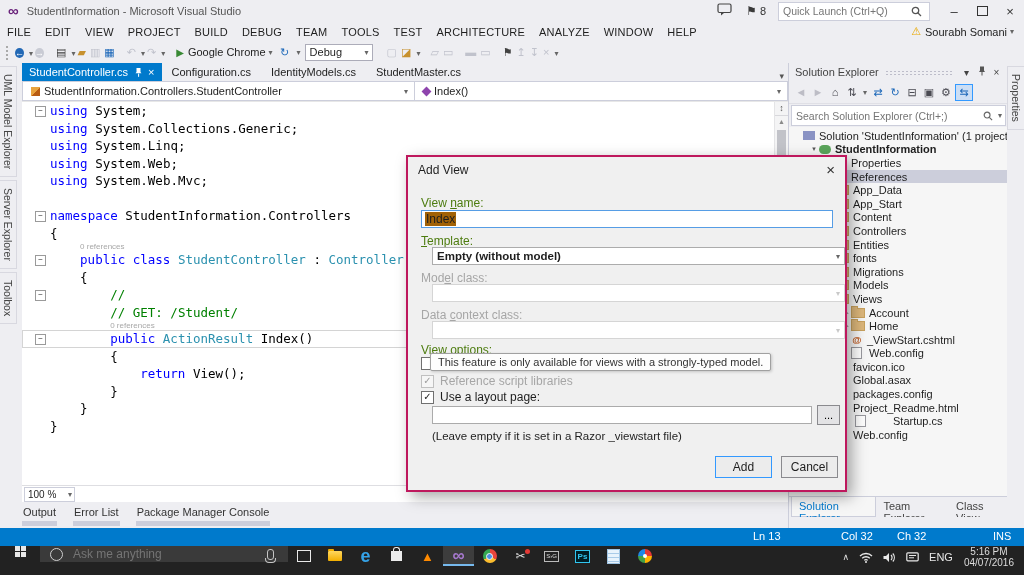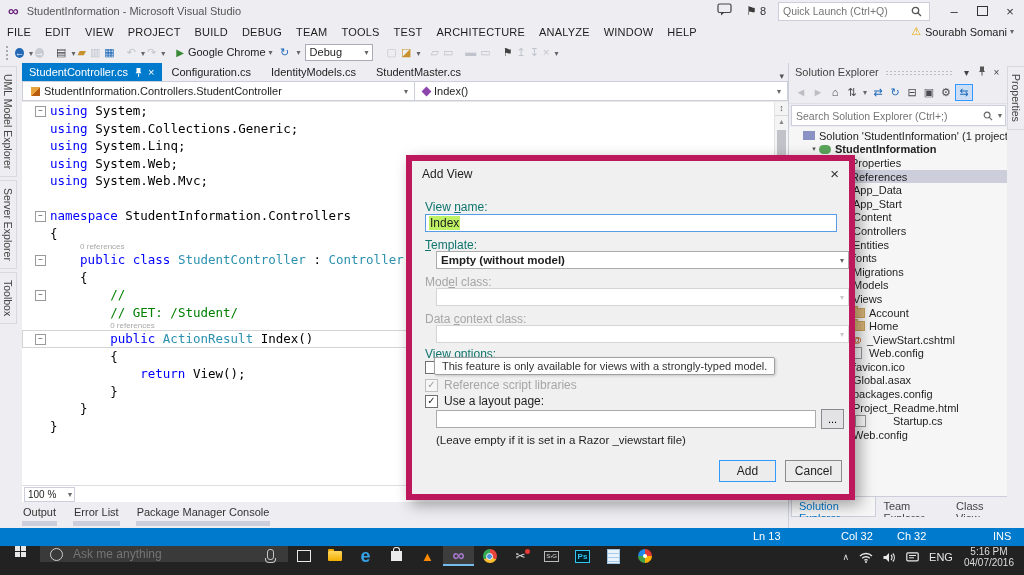--- a/index.html
+++ b/index.html
@@ -151,29 +151,29 @@
   .psi{color:#31C5F0;background:#001E26;border:1px solid #31C5F0;font-size:8px;padding:1px 2px;font-weight:bold}
   .npi{width:11px;height:13px;border:1px solid #9FC4E3;background:repeating-linear-gradient(180deg,#E8F3FC 0 3px,#A9CBE8 3px 4px)}
   .painti{width:14px;height:14px;border-radius:50%;background:conic-gradient(#E53935 0 90deg,#FFB300 0 180deg,#43A047 0 270deg,#1E88E5 0 360deg);position:relative}
   .painti::after{content:"";position:absolute;left:5px;top:5px;width:4px;height:4px;background:#FFF;border-radius:50%}
   #tb-tray{margin-left:auto;display:flex;align-items:center}
   .tray-item{margin:0 5px;display:flex;align-items:center;color:#E8E8E8}
   .chev{font-size:9px;color:#DDD}
   .lang{font-size:11px}
   .clock{font-size:10px;line-height:11px;text-align:center;margin:0 10px 0 6px}
   
-  #dialog{position:absolute;left:406px;top:155px;width:437px;height:333px;background:#F0F0F0;border:6px solid #be185d;
+  #dialog{position:absolute;left:406px;top:155px;width:437px;height:333px;background:#F0F0F0;border:2px solid #be185d;
           box-shadow:5px 5px 14px rgba(0,0,0,.35);z-index:40}
   .dlg-titlebar{height:26px;display:flex;align-items:center;padding:0 10px;font-size:12px;color:#1E1E1E}
   .dlg-close{margin-left:auto;font-size:15px;color:#333;line-height:14px}
-  .dlg-label{position:absolute;left:13px;font-size:12px;color:#0f766e}
+  .dlg-label{position:absolute;left:13px;font-size:12px;color:#4d7c0f}
   .dlg-label.dis{color:#A6A6A6}
   .mn{text-decoration:underline}
   .dlg-input{position:absolute;left:13px;width:407px;height:16px;background:#FFF;border:1px solid #569DE5;font-size:12px;display:flex;align-items:center;padding-left:3px}
-  .seltext{background:#bef264;padding:0 1px}
+  .seltext{background:#a16207;padding:0 1px}
   .dlg-select{position:absolute;left:24px;width:407px;height:16px;background:#FFF;border:1px solid #ACACAC;font-size:12px;display:flex;align-items:center;padding-left:4px}
   .dlg-select .dd{margin-left:auto;margin-right:4px}
   .dlg-select.dis{border-color:#D5D5D5}
   .dlg-select.dis .dd{color:#C9C9C9}
   .sel-val{font-weight:bold;font-size:11.5px}
   .cbrow{position:absolute;left:13px;display:flex;align-items:center}
   .cb{width:11px;height:11px;background:#FFF;border:1px solid #707070;font-size:10px;line-height:10px;text-align:center;color:#1E1E1E;flex:0 0 11px}
   .cb.dis{border-color:#C0C0C0;background:#F6F6F6;color:#9D9D9D}
   .cblabel{font-size:12px;margin-left:6px;color:#A6A6A6}
   .cblabel.dark{color:#1E1E1E}

